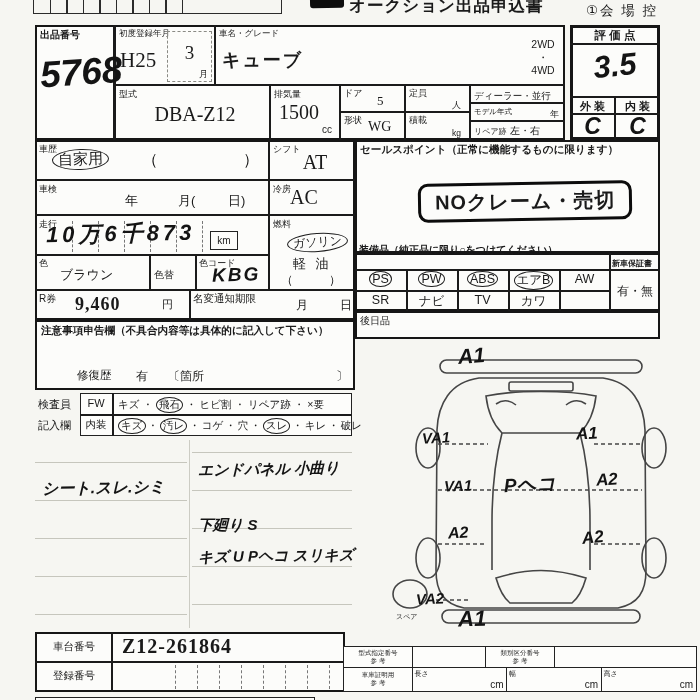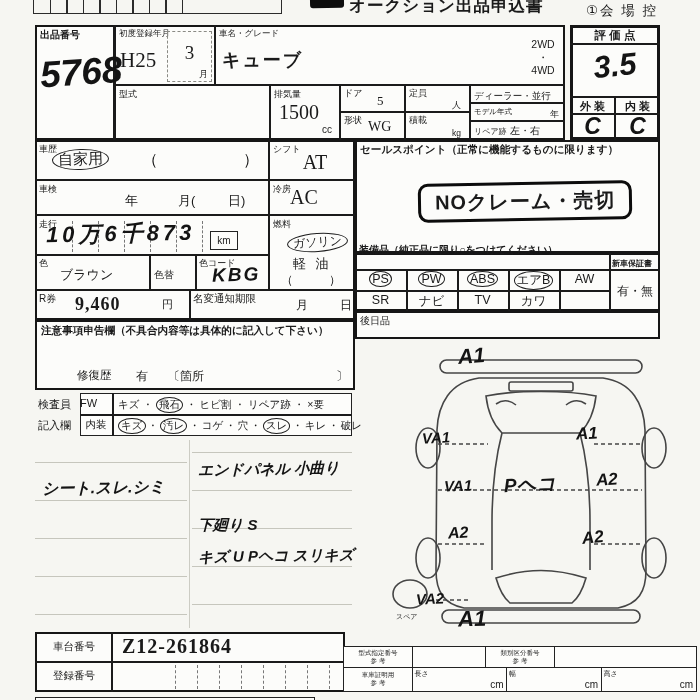--- a/index.html
+++ b/index.html
@@ -60,20 +60,21 @@
   <div class="a sr ctr" style="left:167px;top:42px;width:45px;font-size:19px;">3</div>
   <div class="a" style="left:199px;top:68px;font-size:9px;">月</div>
 
   <div class="a lab" style="left:219px;top:28px;font-size:8.5px;">車名・グレード</div>
   <div class="a b" style="left:222px;top:48px;font-size:18px;letter-spacing:2px;">キューブ</div>
   <div class="a ctr" style="left:523px;top:38px;width:40px;font-size:10.5px;">2WD</div>
   <div class="a ctr" style="left:523px;top:51px;width:40px;font-size:10.5px;">・</div>
   <div class="a ctr" style="left:523px;top:64px;width:40px;font-size:10.5px;">4WD</div>
 
   <div class="a lab" style="left:119px;top:88px;">型式</div>
+  <div class="a sr ctr" style="left:130px;top:103px;width:130px;font-size:20px;">DBA-Z12</div>
   <div class="a lab" style="left:274px;top:88px;">排気量</div>
   <div class="a sr ctr" style="left:271px;top:101px;width:56px;font-size:20px;">1500</div>
   <div class="a" style="left:322px;top:124px;font-size:10px;">cc</div>
   <div class="a lab" style="left:344px;top:87px;">ドア</div>
   <div class="a sr" style="left:377px;top:93px;font-size:13px;">5</div>
   <div class="a lab" style="left:344px;top:114px;">形状</div>
   <div class="a sr" style="left:368px;top:119px;font-size:14px;">WG</div>
   <div class="a lab" style="left:409px;top:87px;">定員</div>
   <div class="a" style="left:452px;top:99px;font-size:9px;">人</div>
   <div class="a lab" style="left:409px;top:114px;">積載</div>
@@ -153,21 +154,21 @@
   <div class="a" style="left:70px;top:368px;font-size:11.5px;margin-left:7px;">修復歴</div>
   <div class="a" style="left:136px;top:368px;font-size:12px;">有</div>
   <div class="a" style="left:168px;top:368px;font-size:12px;">〔箇所</div>
   <div class="a" style="left:336px;top:368px;font-size:12px;">〕</div>
 
   <div class="a" style="left:38px;top:397px;font-size:11px;">検査員</div>
   <div class="a" style="left:38px;top:418px;font-size:11px;">記入欄</div>
   <div class="a" style="left:80px;top:393px;width:272px;height:43px;border:1.8px solid #222;background:#fdfdfb;"></div>
   <div class="ln" style="left:80px;top:414px;width:272px;height:1.5px;"></div>
   <div class="ln" style="left:112px;top:393px;width:1.5px;height:43px;"></div>
-  <div class="a ctr" style="left:80px;top:397px;width:16px;font-size:11px;">FW</div>
+  <div class="a ctr" style="left:80px;top:397px;width:32px;font-size:11px;">FW</div>
   <div class="a" style="left:118px;top:397px;font-size:10.5px;white-space:nowrap;">
     <span>キズ</span><span style="margin:0 3px;">・</span><span class="circ2">飛石</span><span style="margin:0 3px;">・</span><span>ヒビ割</span><span style="margin:0 3px;">・</span><span>リペア跡</span><span style="margin:0 3px;">・</span><span>×要</span>
   </div>
   <div class="a ctr" style="left:80px;top:418px;width:32px;font-size:10.5px;">内装</div>
   <div class="a" style="left:118px;top:418px;font-size:10.5px;white-space:nowrap;">
     <span class="circ2">キズ</span><span style="margin:0 2px;">・</span><span class="circ2">汚レ</span><span style="margin:0 2px;">・</span><span>コゲ</span><span style="margin:0 2px;">・</span><span>穴</span><span style="margin:0 2px;">・</span><span class="circ2">スレ</span><span style="margin:0 2px;">・</span><span>キレ</span><span style="margin:0 2px;">・</span><span>破レ</span>
   </div>
 
   <div class="rulel" style="left:35px;top:462px;width:152px;"></div>
   <div class="rulel" style="left:35px;top:500px;width:152px;"></div>

